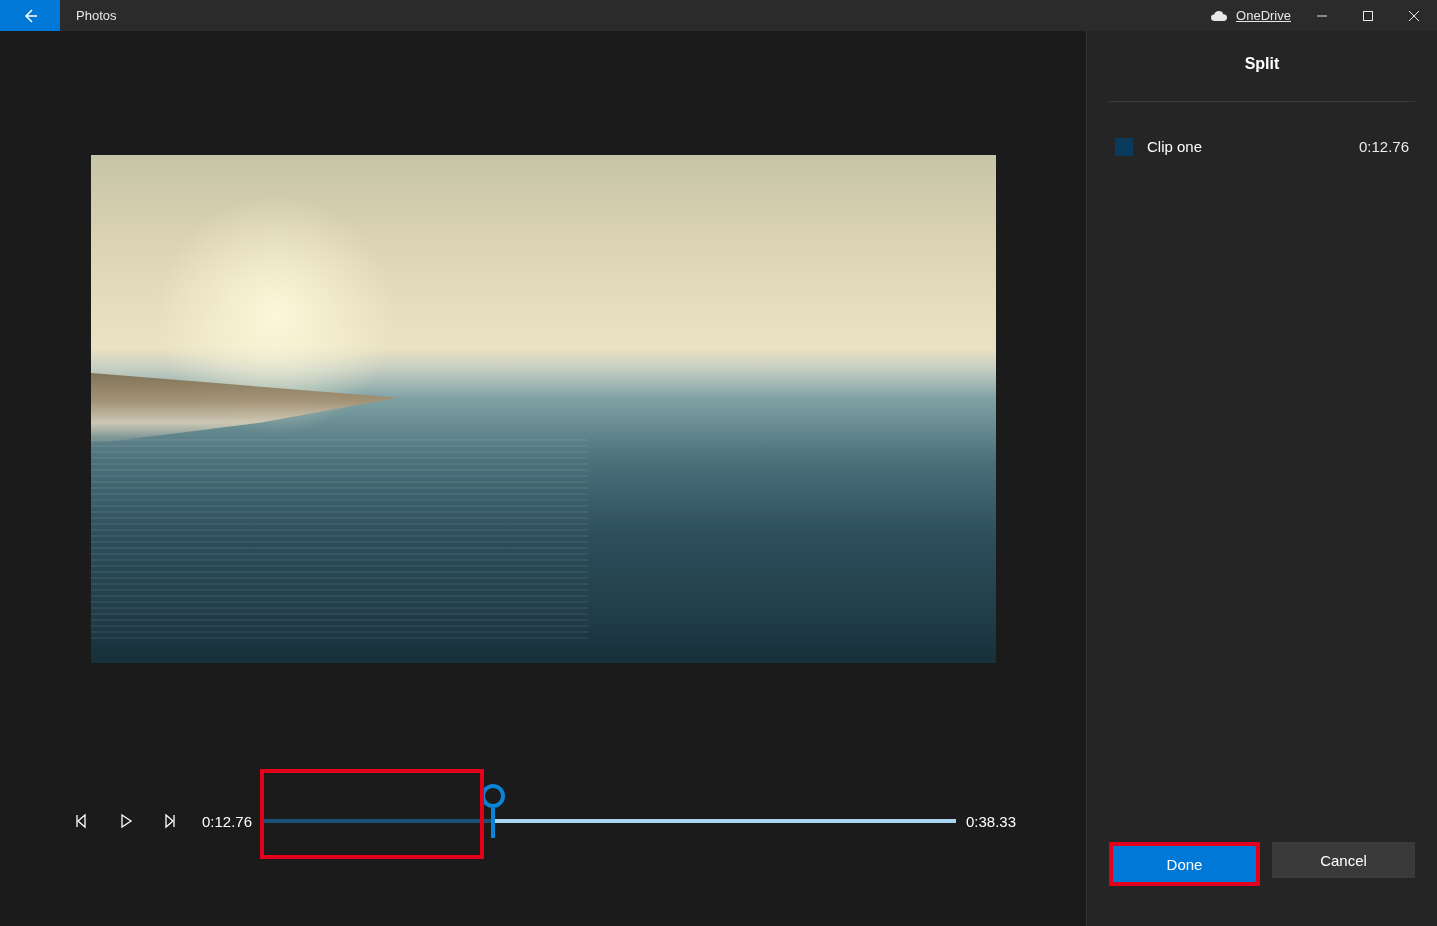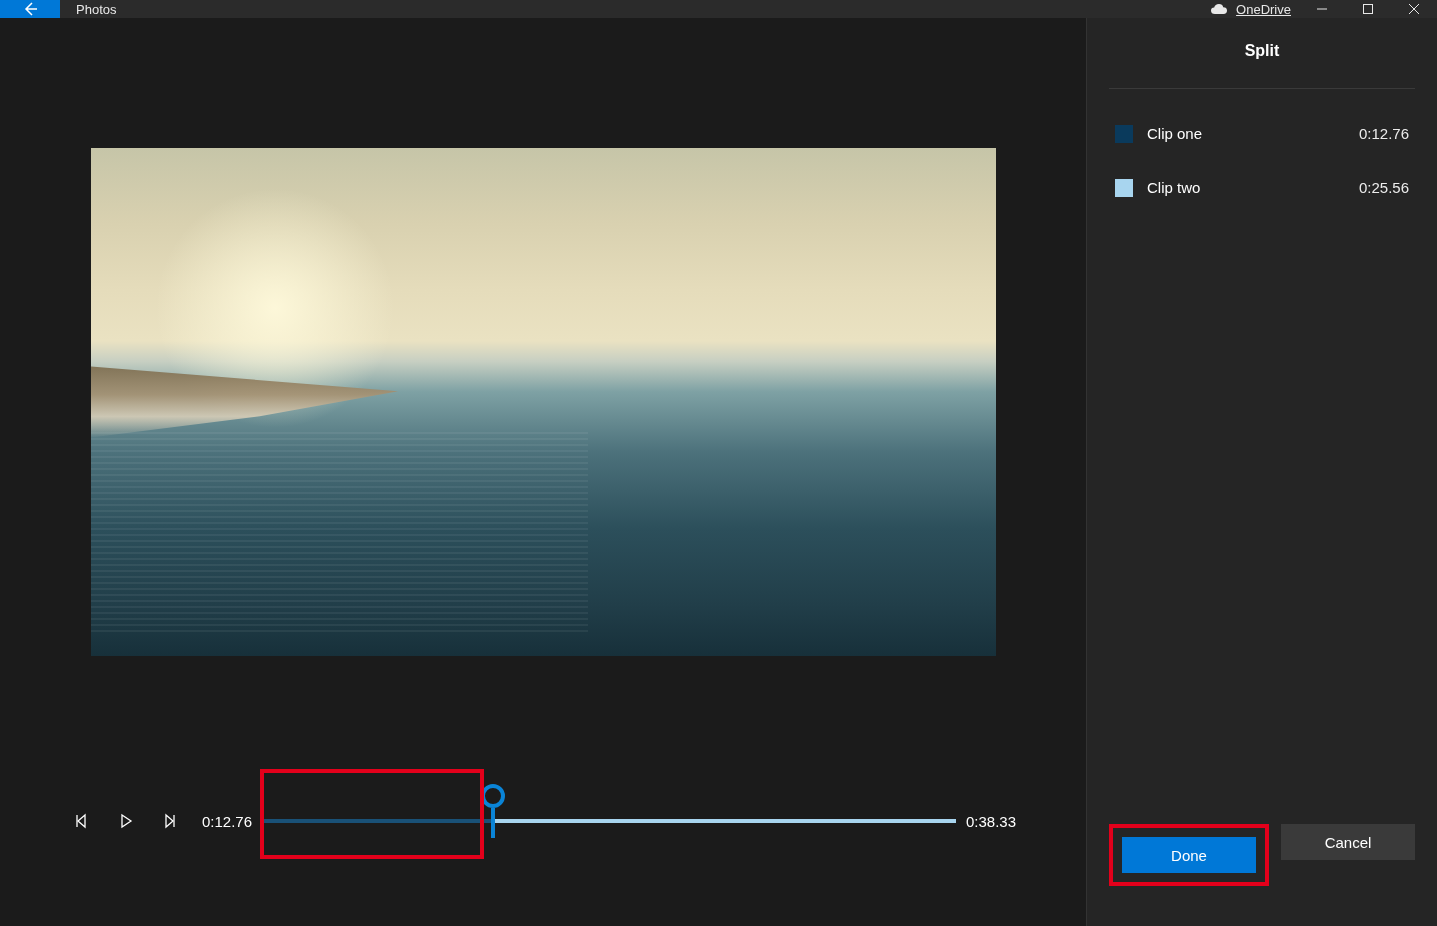--- a/index.html
+++ b/index.html
@@ -10,21 +10,21 @@
     overflow: hidden;
     user-select: none;
   }
   .window {
     width: 100%; height: 100%;
     display: flex; flex-direction: column;
     background: #1b1b1b;
   }
   
   .titlebar {
-    height: 18px;
+    height: 31px;
     background: #2b2b2b;
     display: flex; align-items: stretch;
     color: #fff;
     font-size: 13px;
   }
   .back-btn {
     width: 60px;
     background: #0078d7;
     display: flex; align-items: center; justify-content: center;
   }
@@ -209,21 +209,21 @@
     flex: 1;
     height: 36px;
     display: flex; align-items: center; justify-content: center;
     font-size: 15px;
     color: #fff;
   }
   .btn-primary { background: #0078d7; }
   .btn-secondary { background: #3a3a3a; }
   .highlight-done {
     border: 4px solid #e3001b;
-    padding: 9px;
+    padding: 0;
   }
 </style>
 </head>
 <body>
 
 <div class="window">
 
   <div class="titlebar">
     <div class="back-btn">
       <svg width="18" height="18" viewBox="0 0 18 18" fill="none">
@@ -311,25 +311,20 @@
 
     <div class="panel">
       <div class="panel-title">Split</div>
       <div class="panel-divider"></div>
 
       <div class="clip-row">
         <div class="swatch swatch1"></div>
         <div class="clip-name">Clip one</div>
         <div class="clip-time">0:12.76</div>
       </div>
-      <div class="clip-row">
-        <div class="swatch swatch2"></div>
-        <div class="clip-name">Clip two</div>
-        <div class="clip-time">0:25.56</div>
-      </div>
 
       <div class="panel-spacer"></div>
 
       <div class="panel-buttons">
         <div class="highlight-done" style="flex:1;">
           <div class="btn btn-primary">Done</div>
         </div>
         <div class="btn btn-secondary">Cancel</div>
       </div>
     </div>

